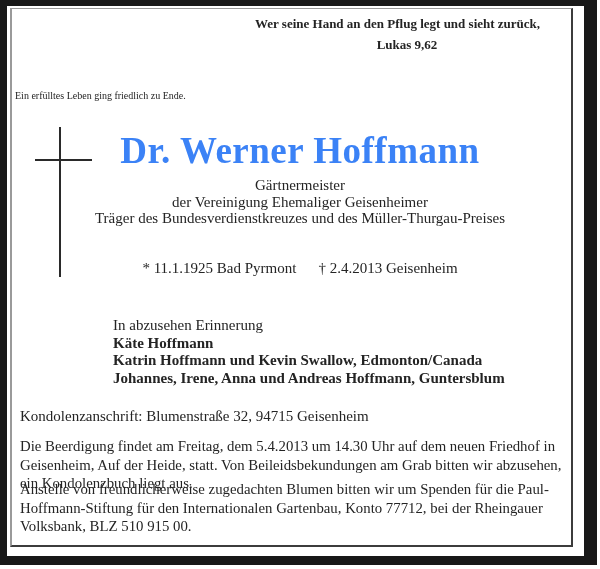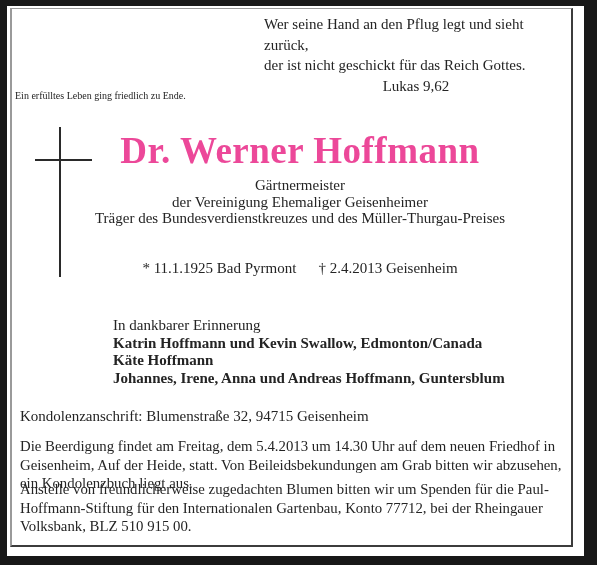--- a/index.html
+++ b/index.html
@@ -10,50 +10,49 @@
   }
   .frame-outer{
     position:absolute;left:0;top:0;width:597px;height:565px;box-sizing:border-box;
     border:6px solid #181818;border-left-width:7px;border-right-width:13px;border-bottom-width:9px;
   }
   .frame-inner{
     position:absolute;left:10px;top:8px;width:563px;height:539px;box-sizing:border-box;
     border:1px solid #9a9a9a;border-left-width:2px;
     border-right:2px solid #3c3c3c;border-bottom:2px solid #3c3c3c;
   }
-  .quote{position:absolute;left:264px;top:14px;width:304px;font-size:15px;line-height:20.5px;}
+  .quote{position:absolute;left:255px;top:14px;width:304px;font-size:13px;line-height:20.5px;font-weight:bold;}
   .quote .attrib{text-align:center;}
   .intro{position:absolute;left:15px;top:90px;font-size:10px;}
   .cross{position:absolute;left:0;top:0;}
   .cross .v{position:absolute;left:59px;top:127px;width:2px;height:150px;background:#2a2a2a;}
   .cross .h{position:absolute;left:35px;top:159px;width:57px;height:2px;background:#2a2a2a;}
   .name{
     position:absolute;left:12px;top:129px;width:576px;margin:0;text-align:center;
-    font-size:37px;font-weight:700;letter-spacing:.5px;color:#ec4899;
+    font-size:37px;font-weight:700;letter-spacing:.5px;color:#3b82f6;
   }
   .titles{position:absolute;left:12px;top:177px;width:576px;text-align:center;font-size:15px;line-height:16.5px;}
   .dates{position:absolute;left:12px;top:260px;width:576px;text-align:center;font-size:15px;}
   .dates .birth{margin-right:22px;}
   .mourners{position:absolute;left:113px;top:317px;font-size:15px;line-height:17.5px;}
   .mourners .bold{font-weight:700;}
   .condolence{position:absolute;left:20px;top:408px;font-size:15px;}
   .para{position:absolute;left:20px;width:556px;margin:0;font-size:14.8px;line-height:18.5px;text-align:left;}
   .funeral{top:437px;}
   .donations{top:480px;}
   .b{font-weight:400;}
 </style>
 </head>
 <body>
 
 <div class="frame-outer"></div>
 <div class="frame-inner"></div>
 
 <div class="quote">
   <div>Wer seine Hand an den Pflug legt und sieht zurück,</div>
-  <div>der ist nicht geschickt für das Reich Gottes.</div>
   <div class="attrib">Lukas 9,62</div>
 </div>
 
 <div class="intro">Ein erfülltes Leben ging friedlich zu Ende.</div>
 
 <div class="cross">
   <div class="v"></div>
   <div class="h"></div>
 </div>
 
@@ -63,23 +62,23 @@
   <div>Gärtnermeister</div>
   <div>der Vereinigung Ehemaliger Geisenheimer</div>
   <div>Träger des Bundesverdienstkreuzes und des Müller-Thurgau-Preises</div>
 </div>
 
 <div class="dates">
   <span class="birth">* 11.1.1925 Bad Pyrmont</span><span>† 2.4.2013 Geisenheim</span>
 </div>
 
 <div class="mourners">
-  <div>In dankbarer Erinnerung</div>
+  <div>In abzusehen Erinnerung</div>
+  <div class="bold">Käte Hoffmann</div>
   <div class="bold">Katrin Hoffmann und Kevin Swallow, Edmonton/Canada</div>
-  <div class="bold">Käte Hoffmann</div>
   <div class="bold">Johannes, Irene, Anna und Andreas Hoffmann, Guntersblum</div>
 </div>
 
 <div class="condolence">Kondolenzanschrift: Blumenstraße 32, 94715 Geisenheim</div>
 
 <p class="para funeral"><span>Die Beerdigung findet am </span><span class="b">Freitag, dem 5.4.2013 um 14.30 Uhr</span><span> auf dem neuen Friedhof in Geisenheim, Auf der Heide, statt. Von Beileidsbekundungen am Grab bitten wir abzusehen, ein Kondolenzbuch liegt aus.</span></p>
 
 <p class="para donations">Anstelle von freundlicherweise zugedachten Blumen bitten wir um Spenden für die Paul-Hoffmann-Stiftung für den Internationalen Gartenbau, Konto 77712, bei der Rheingauer Volksbank, BLZ 510 915 00.</p>
 
 </body></html>

